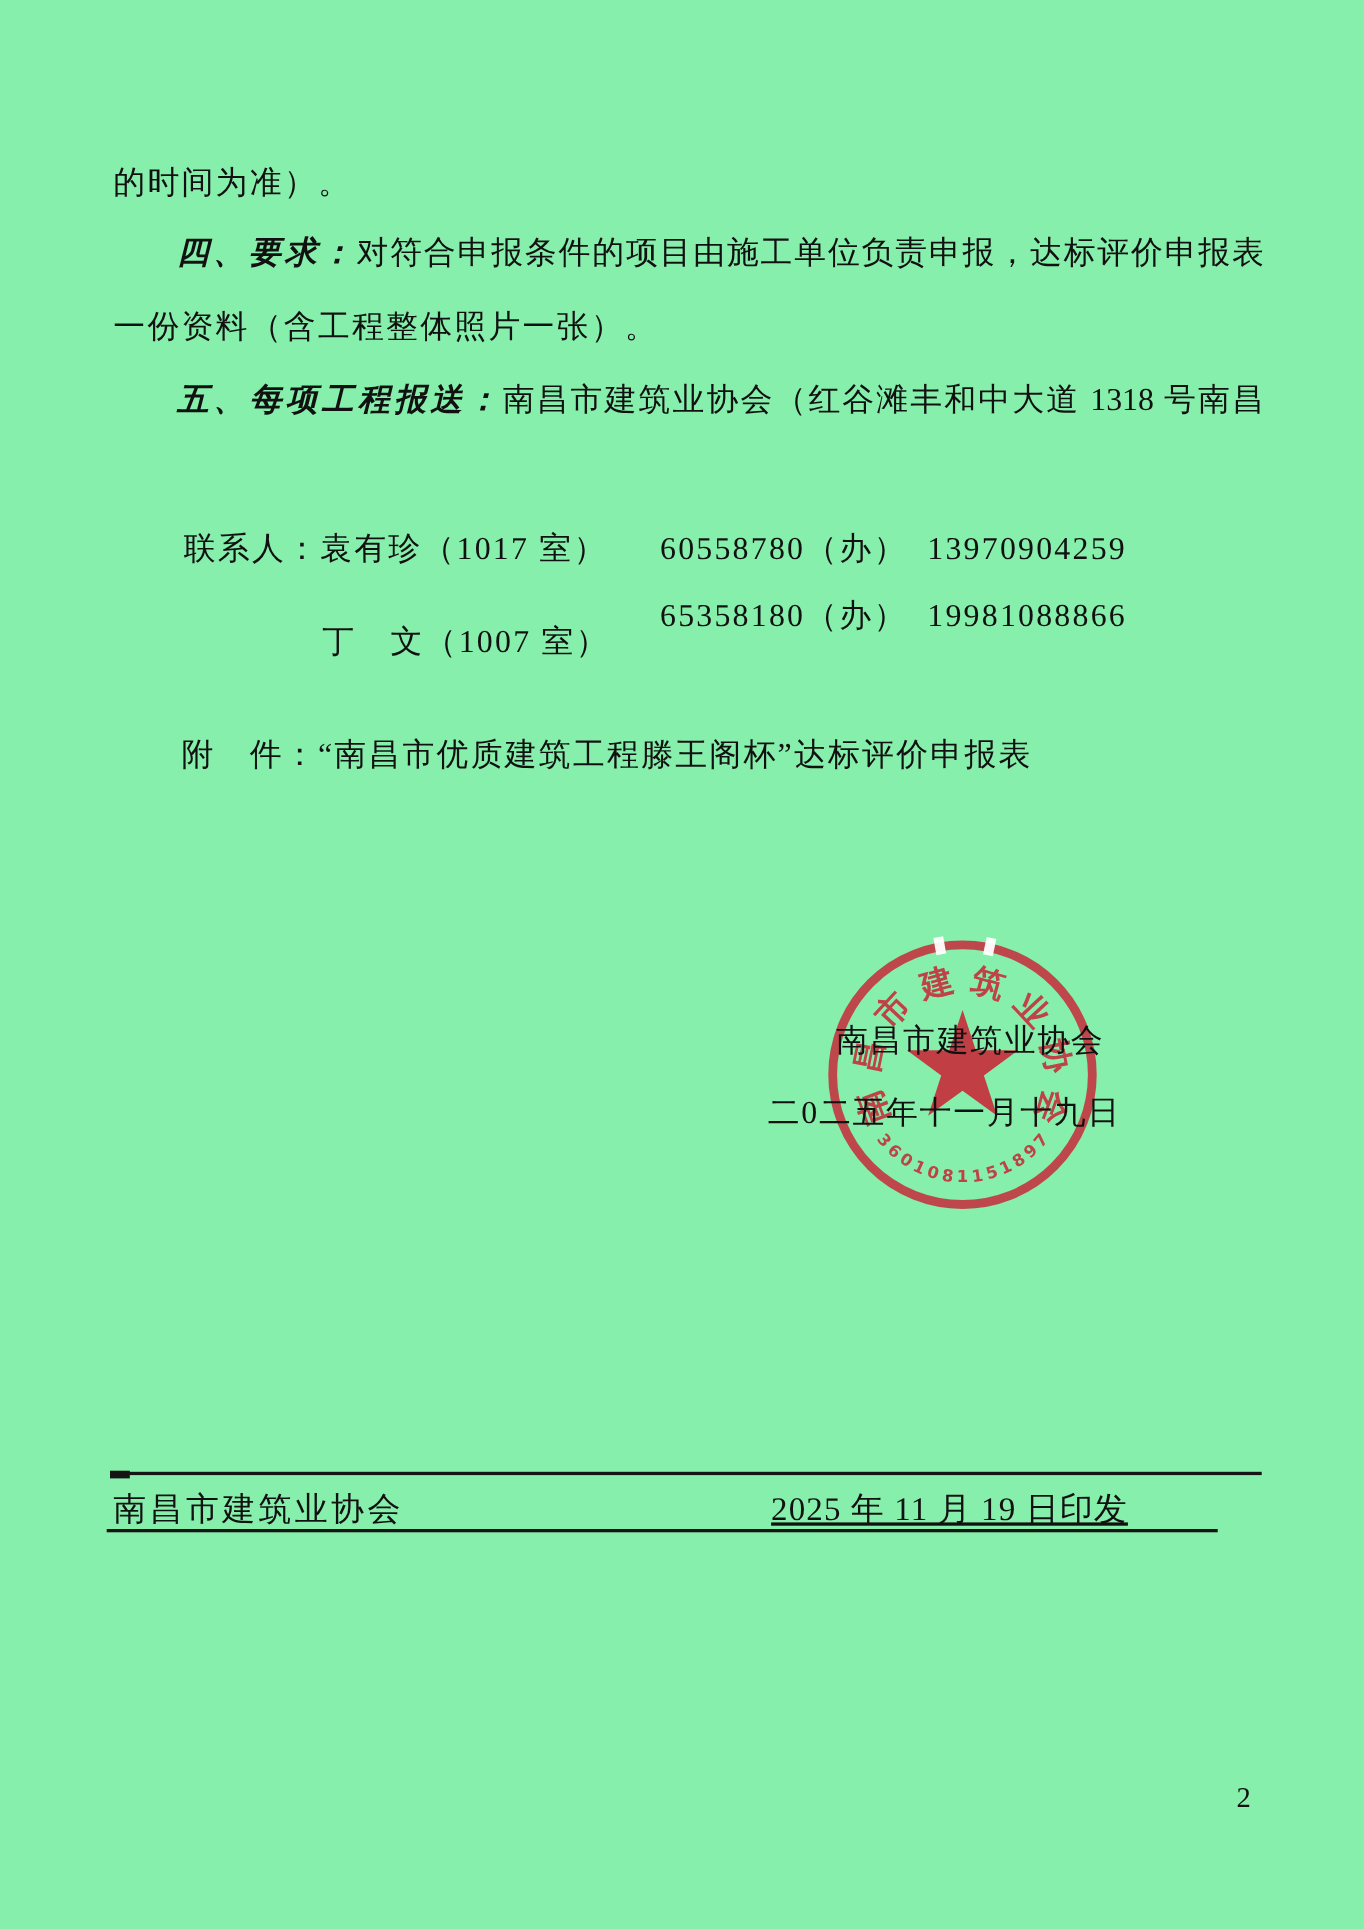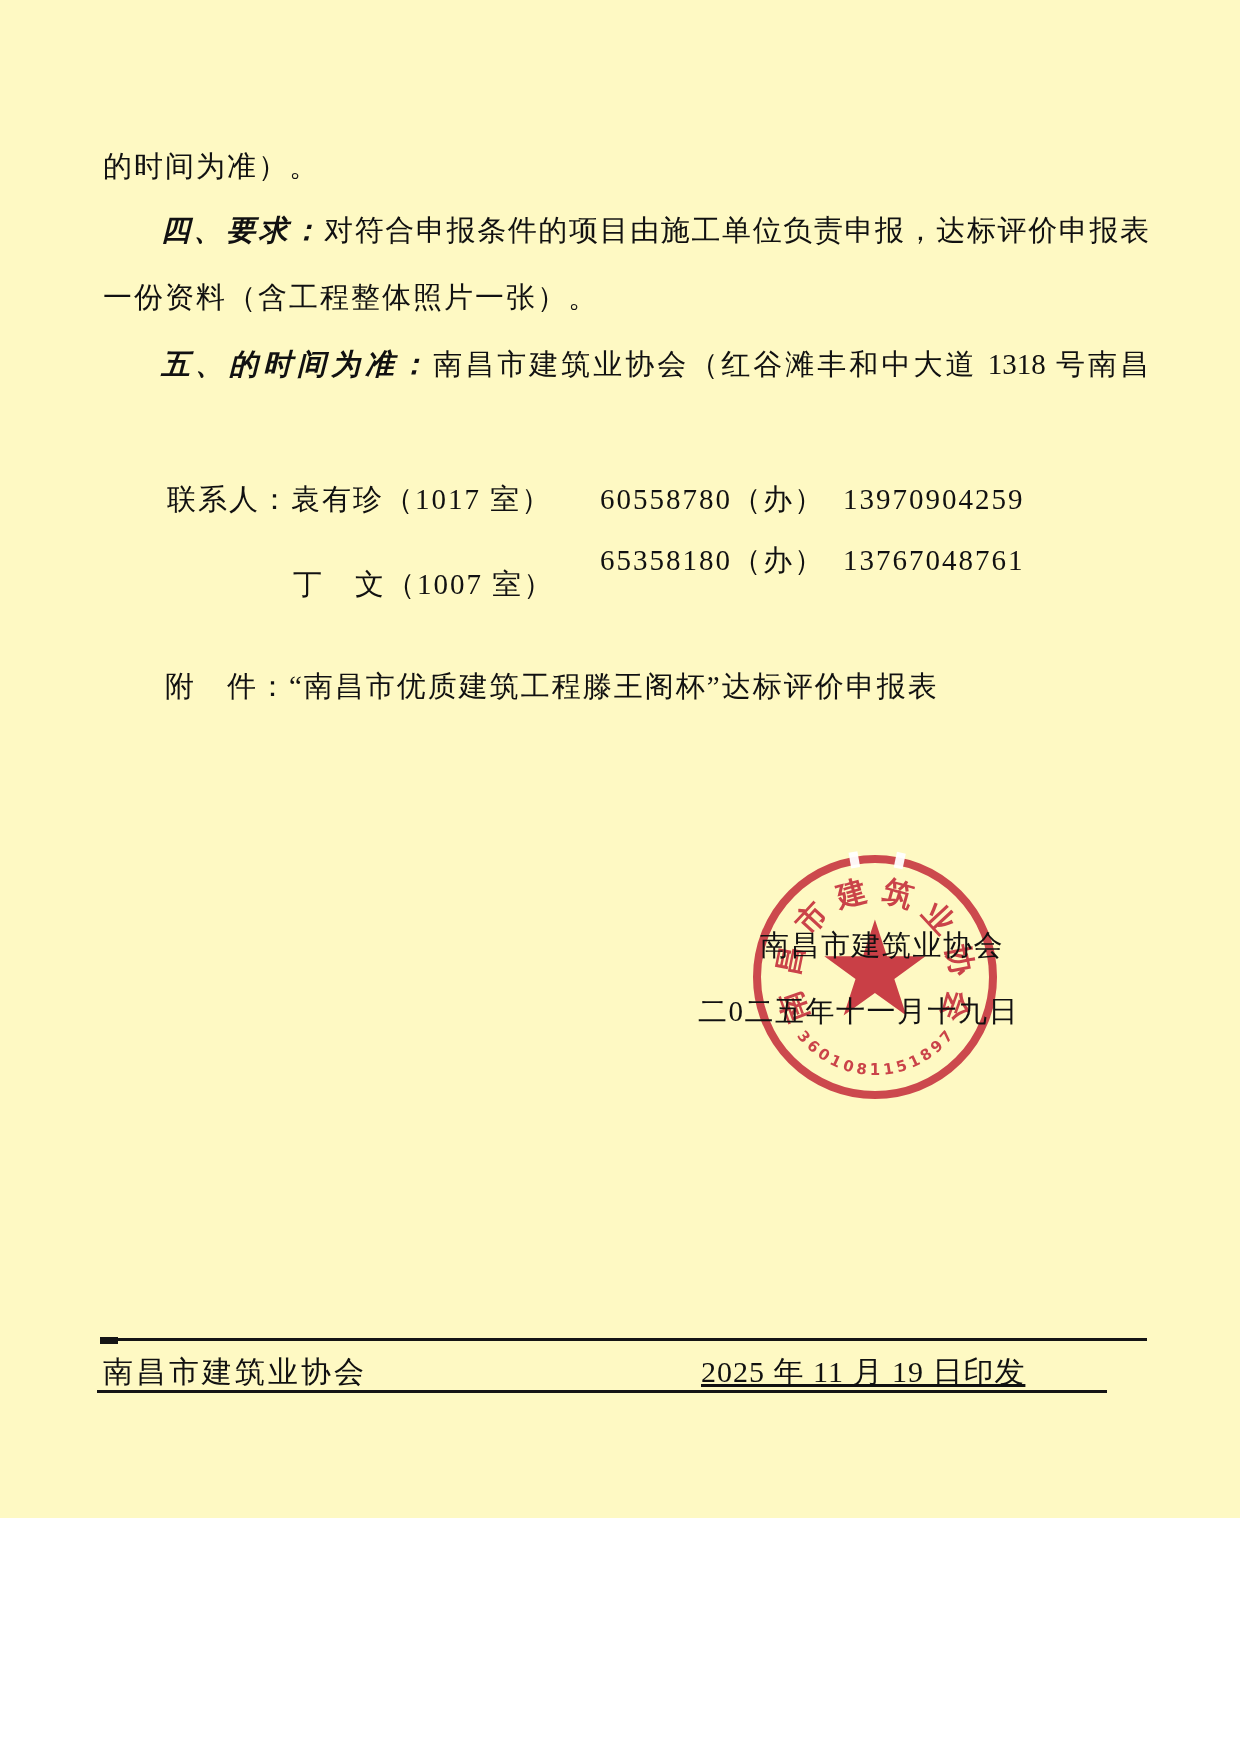--- a/index.html
+++ b/index.html
@@ -1,20 +1,20 @@
 <!DOCTYPE html>
 <html style="--seal: #c5303c;"><head>
 <meta charset="utf-8">
 <style>
   html,body{margin:0;padding:0;background:#ffffff;}
   .page{
     position:relative;
-    width:1240px;height:1518px;
+    width:1240px;height:1754px;
     margin:0 auto;
-    background:#fef9c3;
+    background:#86efac;
     overflow:hidden;
     font-family:"Liberation Serif","DejaVu Serif",serif;
     color:#111;
   }
   .line{
     position:absolute;
     font-size:29px;
     line-height:40px;
     letter-spacing:2px;
     white-space:nowrap;
@@ -85,30 +85,30 @@
 <body>
 
 <div class="page">
 
   <div class="line" style="left:103px;top:146px">的时间为准）。</div>
 
   <div class="jline" style="top:210px"><b>四、要求：</b><span>对符合申报条件的项目由施工单位负责申报，达标评价申报表</span></div>
 
   <div class="line" style="left:103px;top:277px">一份资料（含工程整体照片一张）。</div>
 
-  <div class="jline" style="top:344px"><b>五、的时间为准：</b><span>南昌市建筑业协会（红谷滩丰和中大道 1318 号南昌</span></div>
+  <div class="jline" style="top:344px"><b>五、每项工程报送：</b><span>南昌市建筑业协会（红谷滩丰和中大道 1318 号南昌</span></div>
 
 
   <div class="line" style="left:167px;top:479px">联系人：袁有珍（1017 室）</div>
   <div class="line" style="left:600px;top:479px">60558780（办）</div>
   <div class="line" style="left:843px;top:479px">13970904259</div>
 
   <div class="line" style="left:293px;top:564px">丁　文（1007 室）</div>
   <div class="line" style="left:600px;top:540px">65358180（办）</div>
-  <div class="line" style="left:843px;top:540px">13767048761</div>
+  <div class="line" style="left:843px;top:540px">19981088866</div>
 
   <div class="line" style="left:165px;top:666px">附　件：“南昌市优质建筑工程滕王阁杯”达标评价申报表</div>
 
   <div class="seal">
     <div class="seal-ring"></div>
     <div class="seal-notch" style="transform:translate(-50%,-50%) rotate(-10deg) translateY(-119px)"></div>
     <div class="seal-notch" style="transform:translate(-50%,-50%) rotate(12deg) translateY(-119px)"></div>
     <div class="seal-arc">
         <span style="transform: translate(-50%, -50%) rotate(-110deg) translateY(-86px);">南</span>
         <span style="transform: translate(-50%, -50%) rotate(-78.5714deg) translateY(-86px);">昌</span>

